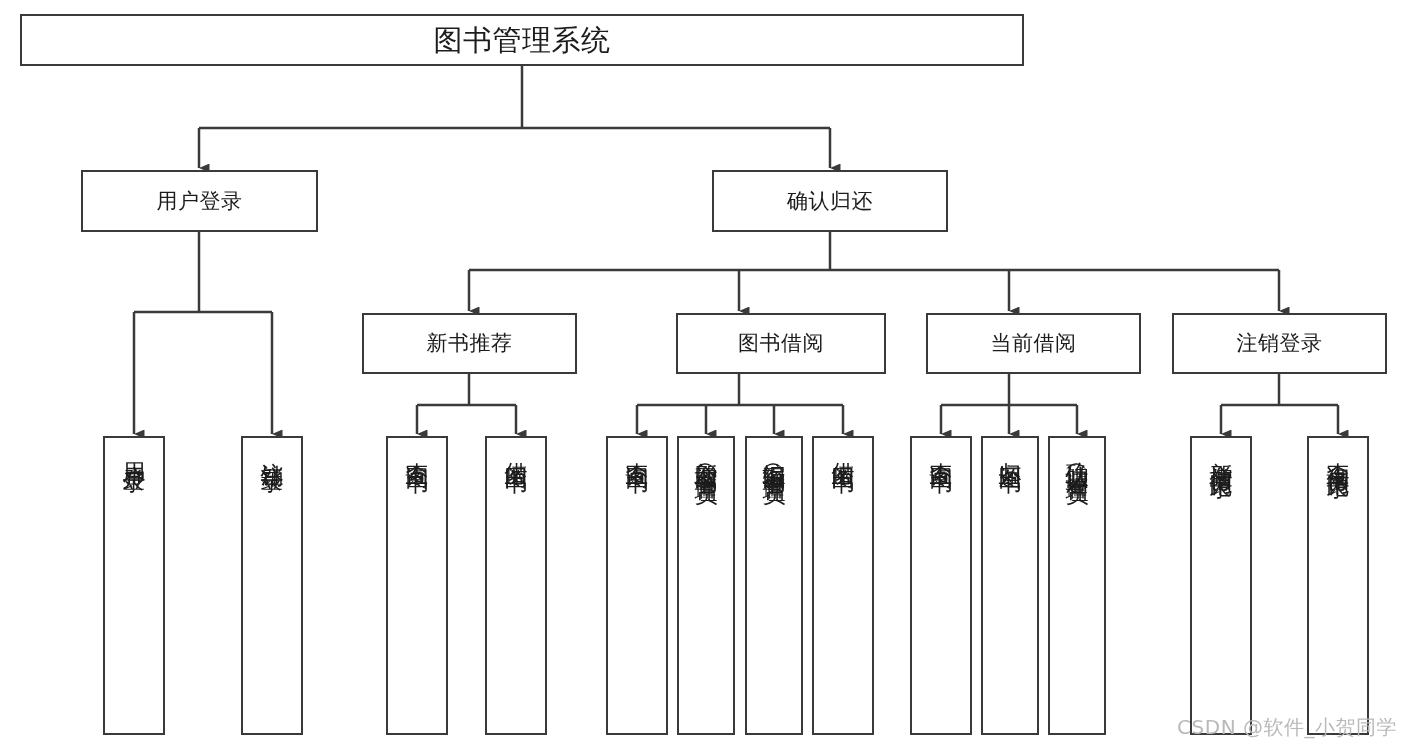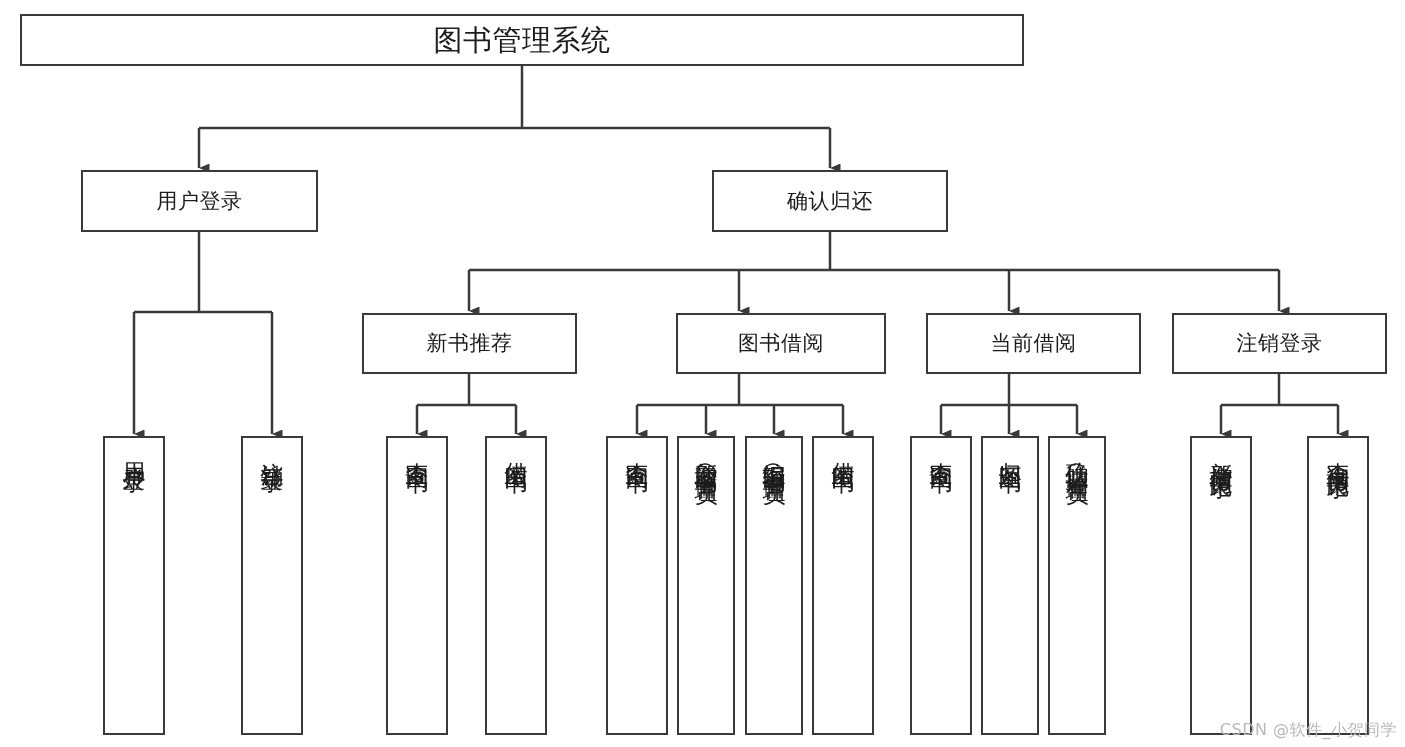--- a/index.html
+++ b/index.html
@@ -61,21 +61,21 @@
     text-orientation: upright;
     font-size: 23px;
     line-height: 1.0;
     letter-spacing: 3px;
     white-space: nowrap;
   }
   .watermark {
     position: absolute;
     right: 8px;
     bottom: 6px;
-    font-size: 16px;
+    font-size: 20px;
     color: #b9b9b9;
     letter-spacing: 0.5px;
     z-index: 5;
     white-space: nowrap;
     font-family: "DejaVu Sans", "Liberation Sans", sans-serif;
   }
 </style>
 </head>
 <body>
 

